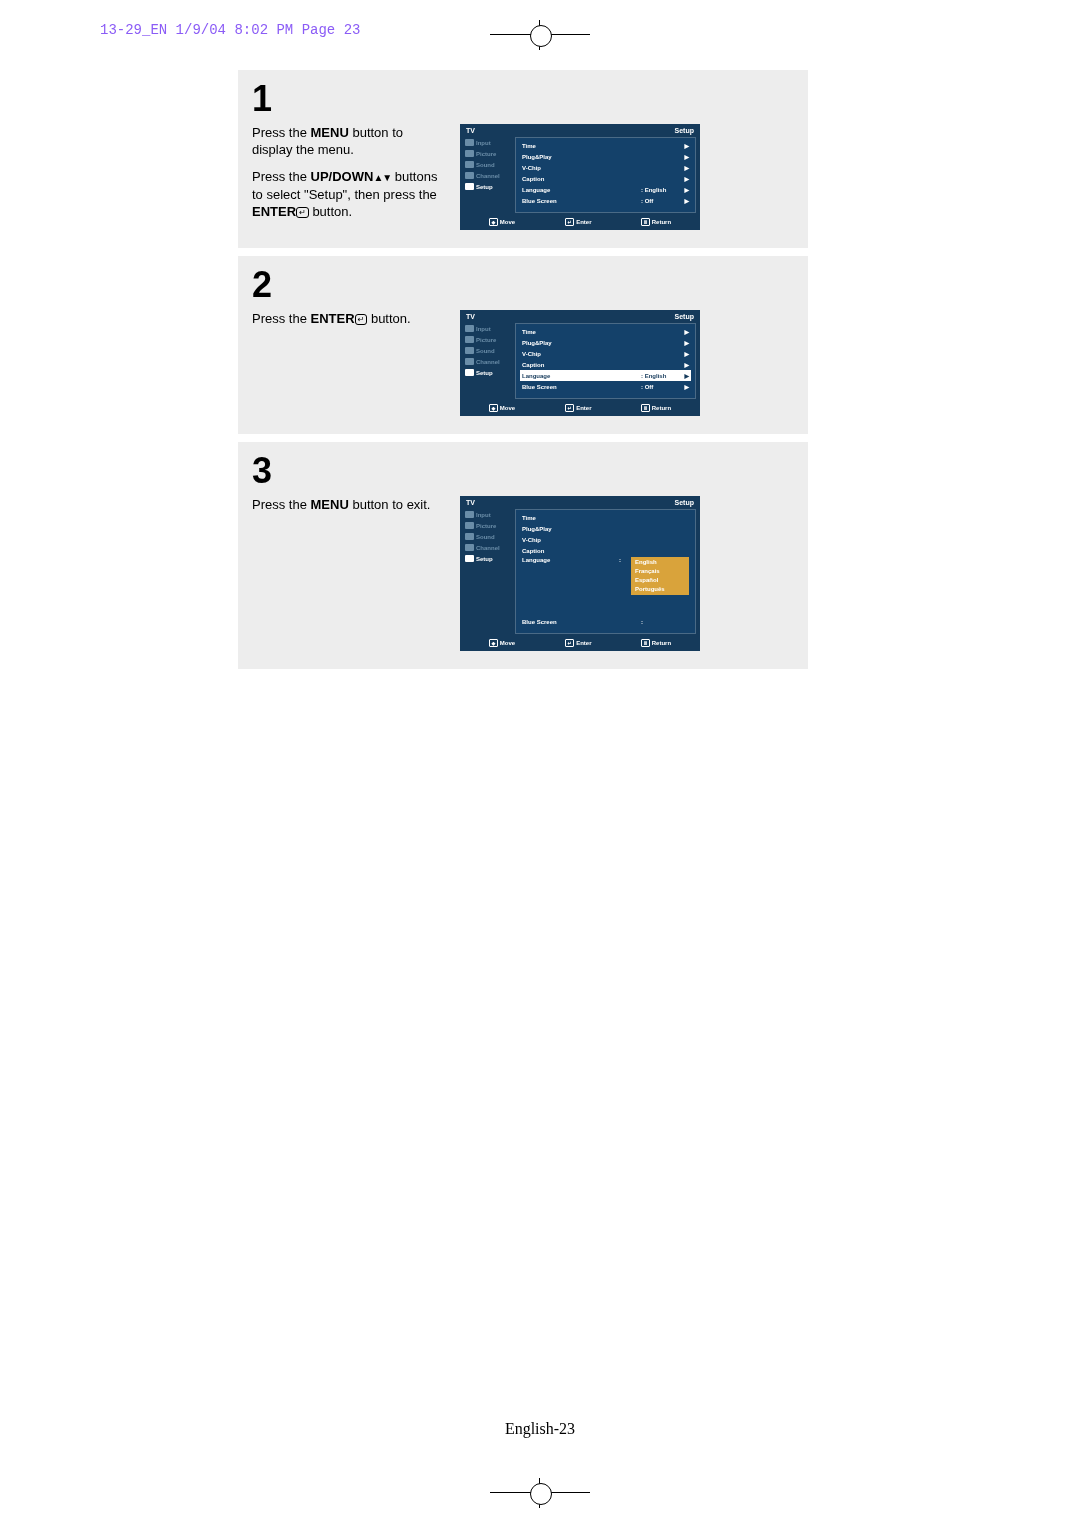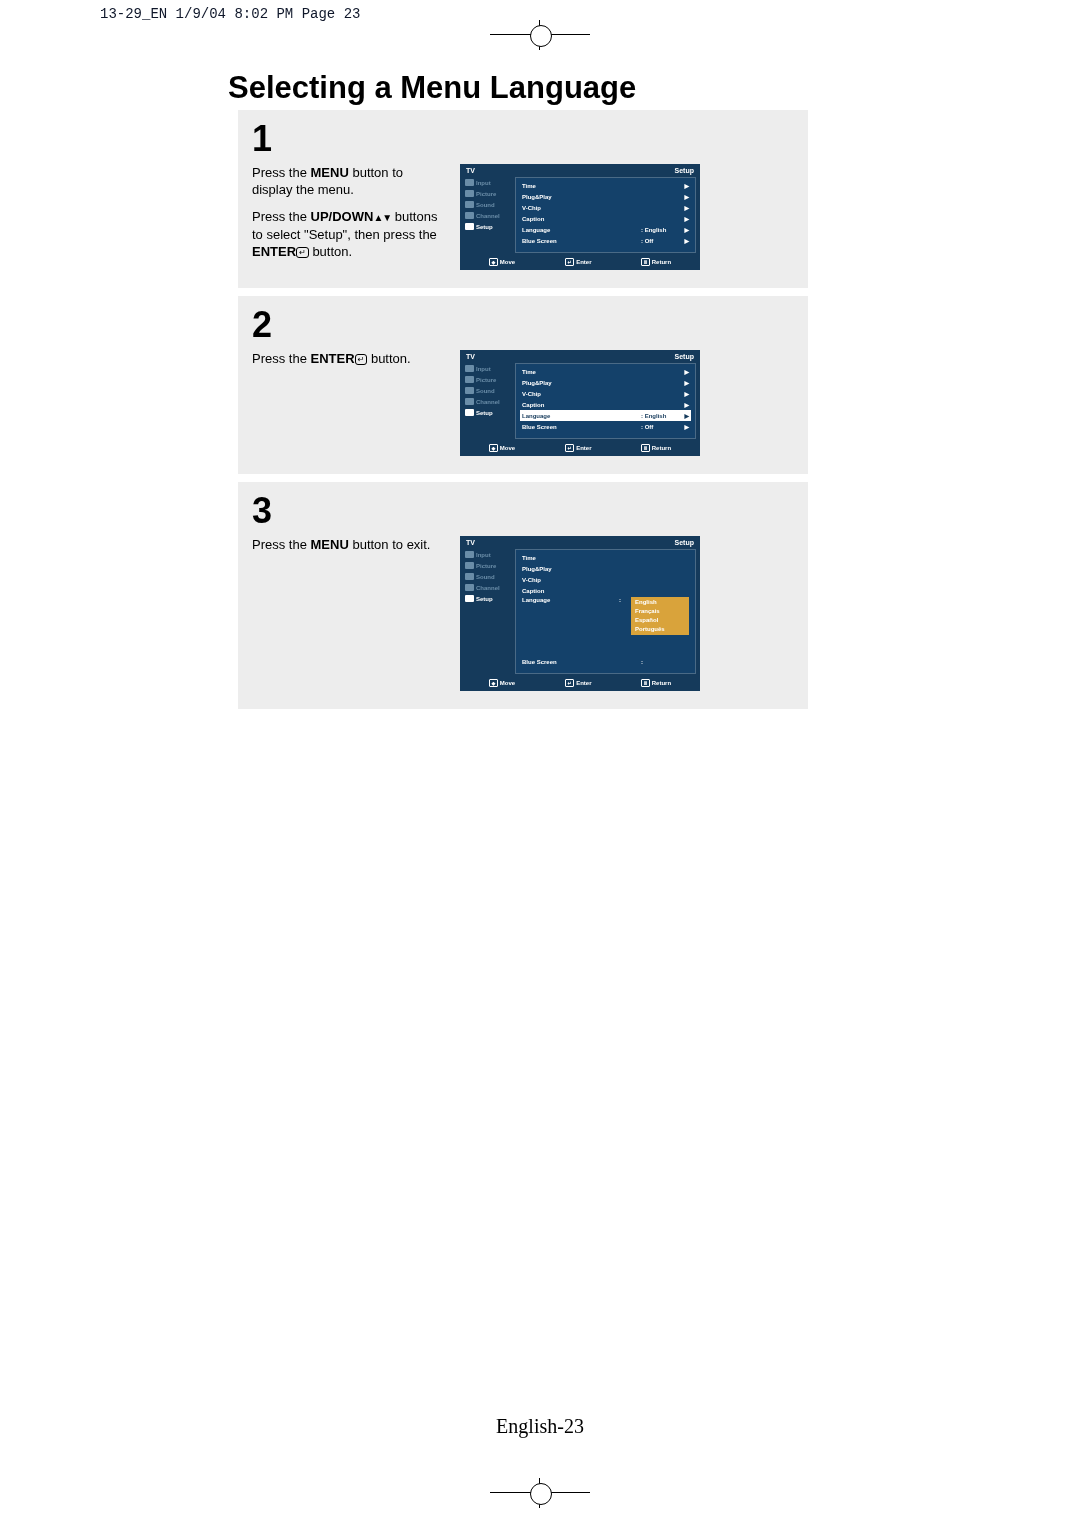--- a/index.html
+++ b/index.html
@@ -8,25 +8,25 @@
     background: #fff;
     font-family: Arial, Helvetica, sans-serif;
     font-size: 13px;
     color: #000;
     width: 1080px;
     height: 1528px;
     position: relative;
   }
   .header-line {
     position: absolute;
-    top: 6px;
+    top: 22px;
     left: 100px;
     font-family: "Courier New", monospace;
     font-size: 14px;
-    color: #0f172a;
+    color: #8b5cf6;
   }
   .crop-top {
     position: absolute;
     top: 20px;
     left: 490px;
     width: 100px;
     height: 30px;
   }
   .crop-bottom {
     position: absolute;
@@ -238,39 +238,38 @@
     border-radius: 1px;
     font-size: 5px;
     line-height: 6px;
   }
   .page-num {
     position: absolute;
     bottom: 90px;
     left: 50%;
     transform: translateX(-50%);
     font-family: "Times New Roman", serif;
-    font-size: 20px;
+    font-size: 16px;
   }
 </style>
 </head>
 <body>
 
 <div class="crop-top">
   <div class="cm-wrap">
       <div class="cm-h"></div>
       <div class="cm-v"></div>
       <div class="cm-c"></div>
     </div>
 </div>
 
 <div class="header-line">13-29_EN  1/9/04 8:02 PM  Page 23</div>
 
 <div class="page-frame">
 
-  <div class="title">Selecting a Menu Language</div>
 
   <div class="content" id="steps-host">
       <div class="step-block">
         <div class="step-num">1</div>
         <div class="step-body">
           <div class="instr">
             <p>Press the <span class="bold">MENU</span> button to display the menu.</p>
             <p>Press the <span class="bold">UP/DOWN</span><span class="arrow-ud">▲▼</span> buttons to select "Setup", then press the <span class="bold">ENTER</span><span class="enter-icn">↵</span> button.</p>
           </div>
           <div class="osd">

